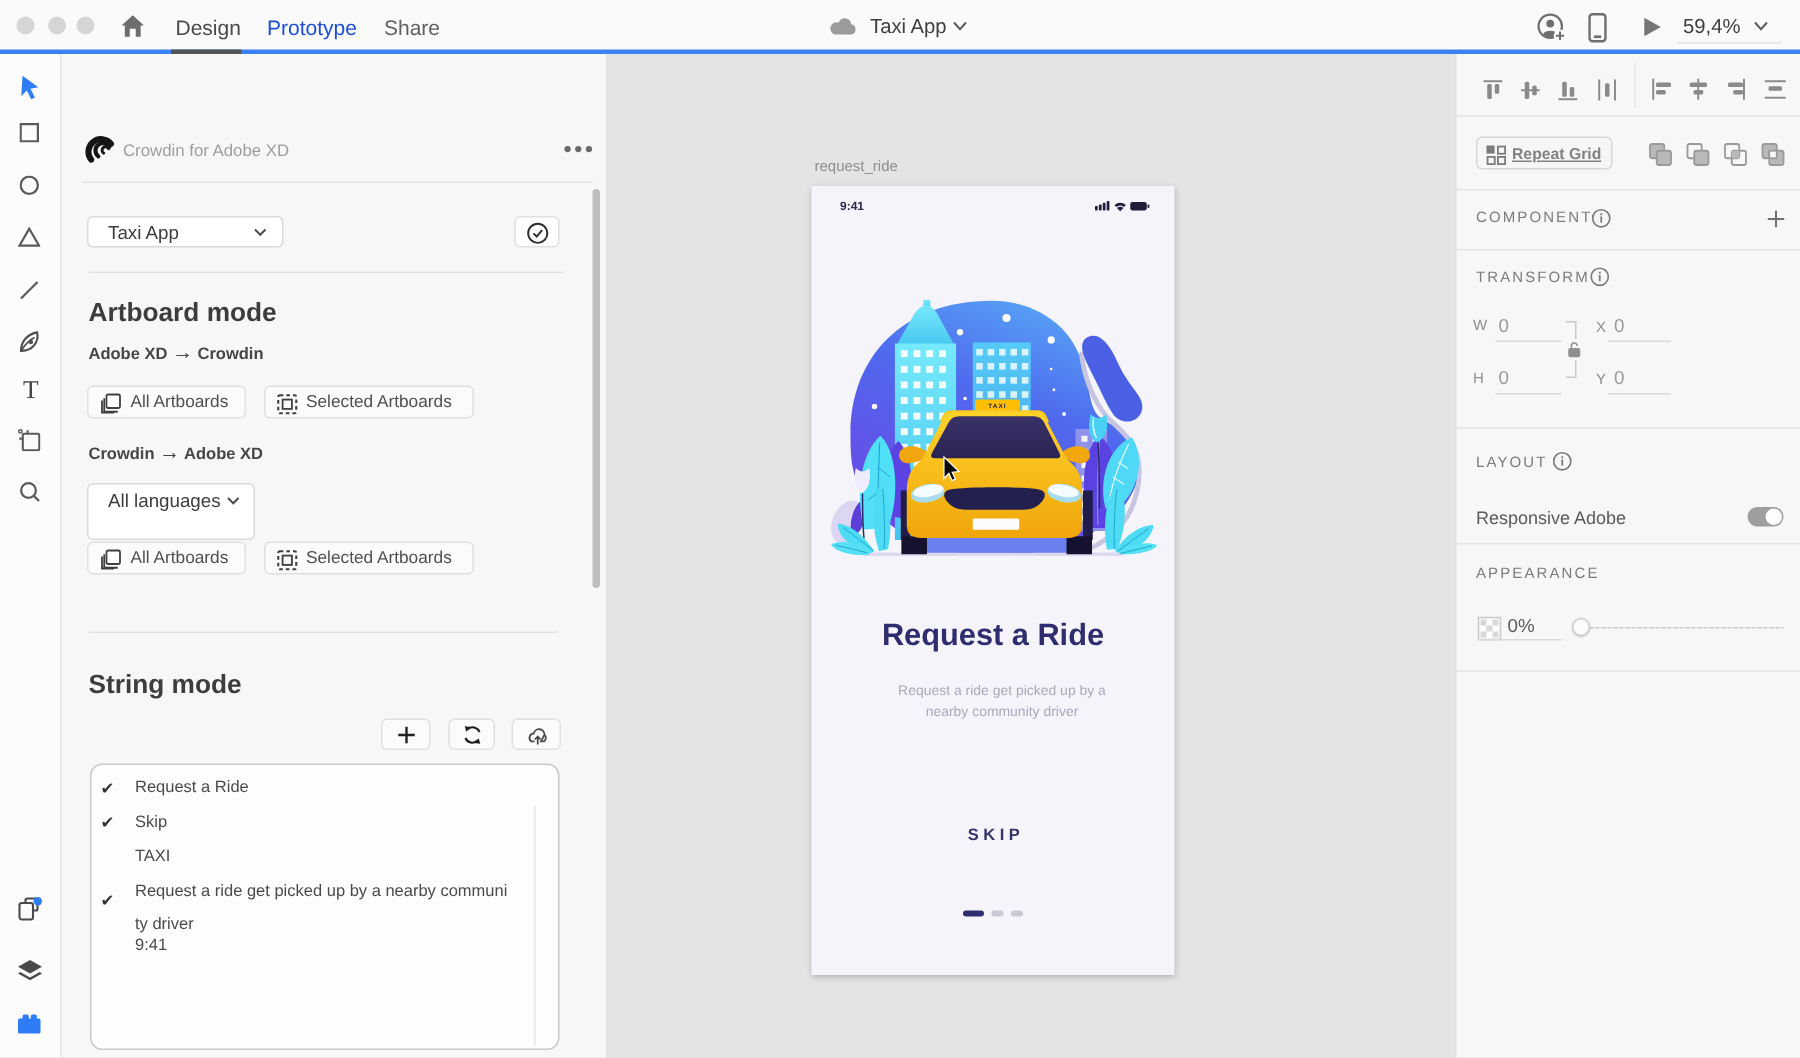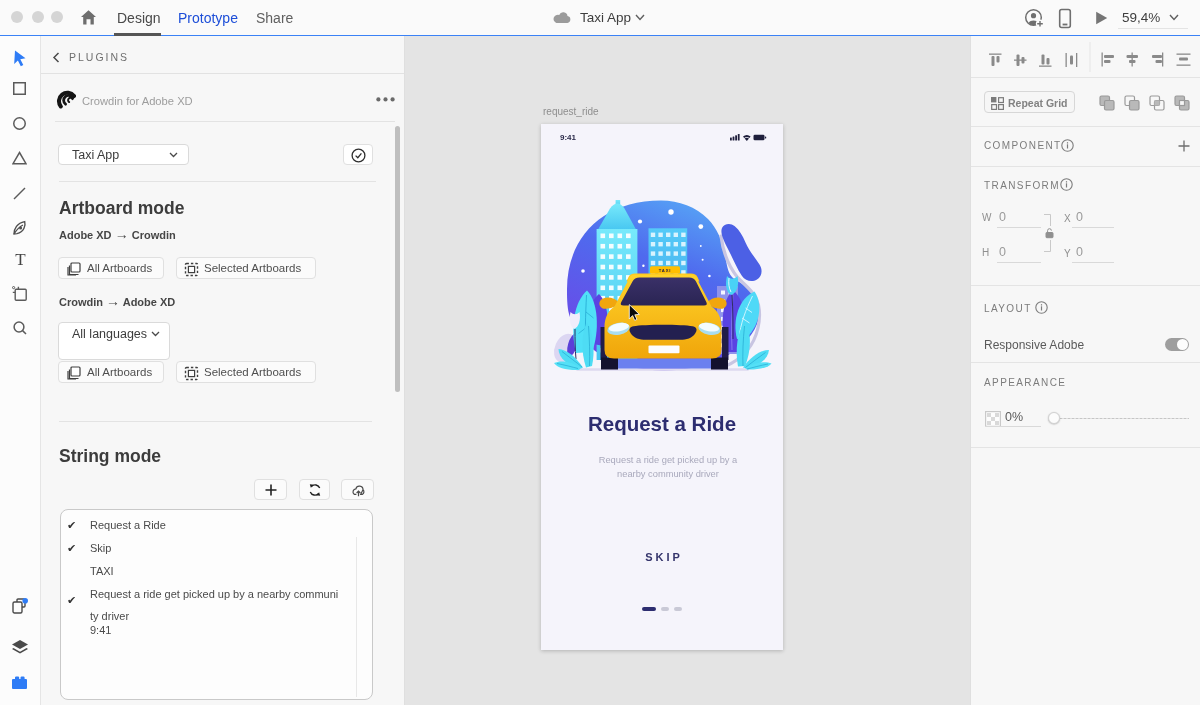--- a/index.html
+++ b/index.html
@@ -1,21 +1,21 @@
 <!DOCTYPE html>
 <html><head>
 <meta charset="utf-8">
 <style>
 * { margin:0; padding:0; box-sizing:border-box; }
 html,body { width:1200px; height:705px; overflow:hidden; }
 body { font-family:"Liberation Sans", sans-serif; background:#E4E4E4; position:relative; }
 .abs { position:absolute; }
 
 
-#topbar { position:absolute; left:0; top:0; width:1200px; height:36px; background:#FAFAFA; border-bottom:1px solid #3b82f6; z-index:10; }
+#topbar { position:absolute; left:0; top:0; width:1200px; height:36px; background:#FAFAFA; border-bottom:3px solid #3b82f6; z-index:10; }
 .tl { position:absolute; top:11px; width:12px; height:12px; border-radius:50%; background:#D5D5D5; }
 #tab-design { position:absolute; left:117px; top:10px; font-size:14px; color:#4A4A4A; }
 #tab-proto { position:absolute; left:178px; top:10px; font-size:14px; color:#1d4ed8; }
 #tab-share { position:absolute; left:256px; top:10px; font-size:14px; color:#606060; }
 #tab-underline { position:absolute; left:114px; top:33px; width:47px; height:3px; background:#555; }
 #doc-title { position:absolute; left:580px; top:10px; font-size:13.5px; color:#3E3E3E; }
 #zoom-pct { position:absolute; left:1122px; top:10px; font-size:13.5px; color:#3E3E3E; }
 
 
 #ltoolbar { position:absolute; left:0; top:36px; width:41px; height:669px; background:#FCFCFC; border-right:1px solid #E5E5E5; }
@@ -140,26 +140,20 @@
   <svg class="abs" style="left:11px;top:603px;" width="18" height="17" viewBox="0 0 18 17">
       <path d="M9 1 L17 5.5 L9 10 L1 5.5 Z" fill="#4A4A4A"></path>
       <path d="M2.5 9 L9 12.7 L15.5 9 L17 10 L9 14.5 L1 10 Z" fill="#4A4A4A"></path>
     </svg>
   <svg class="abs" style="left:11px;top:639px;" width="17" height="15" viewBox="0 0 17 15">
       <path d="M1 5 Q1 4 2 4 L4 4 L4 2.6 Q4 1.4 5.2 1.4 L7 1.4 Q8.2 1.4 8.2 2.6 L8.2 4 L9.5 4 L9.5 2.6 Q9.5 1.4 10.7 1.4 L12.4 1.4 Q13.6 1.4 13.6 2.6 L13.6 4 L15 4 Q16 4 16 5 L16 13 Q16 14 15 14 L2 14 Q1 14 1 13 Z" fill="#2E7CF6"></path>
     </svg>
 </div>
 
 <div id="panel">
-  <div id="panel-head">
-    <svg class="abs" style="left:11px;top:16px;" width="8" height="11" viewBox="0 0 8 11">
-        <path d="M6.5 1 L2 5.5 L6.5 10" stroke="#4A4A4A" stroke-width="1.5" fill="none"></path>
-      </svg>
-    <div class="plugins-lbl">PLUGINS</div>
-  </div>
 
   <svg class="abs" style="left:14px;top:52px;" width="21" height="21" viewBox="0 0 24 24">
     <g stroke="#151515" fill="none" stroke-linecap="round" transform="rotate(-28 12 12)">
       <path d="M3 17.5 A9.6 9.6 0 1 1 22 14" stroke-width="4.6"></path>
       <path d="M9 17.8 A5.6 5.6 0 1 1 19.7 15.4" stroke-width="3.2"></path>
       <path d="M13.8 17.6 A2.6 2.6 0 1 1 18.6 16.4" stroke-width="2.2"></path>
     </g>
   </svg>
   <div class="crowdin-name">Crowdin for Adobe XD</div>
   <svg class="abs" style="left:335px;top:61px;" width="19" height="5" viewBox="0 0 19 5">
@@ -592,21 +586,21 @@
   </svg>
   <div class="rdiv" style="top:41px;"></div>
 
   <div id="repeat-btn">
     <svg style="position:absolute;left:5px;top:3.5px;" width="15" height="15" viewBox="0 0 15 15">
       <rect x="1" y="1" width="5.4" height="5.4" fill="#7B7B7B"></rect>
       <rect x="8.6" y="1.7" width="4.8" height="4.8" fill="none" stroke="#7B7B7B" stroke-width="1.2"></rect>
       <rect x="1.7" y="8.6" width="4.8" height="4.8" fill="none" stroke="#7B7B7B" stroke-width="1.2"></rect>
       <rect x="8.6" y="8.6" width="4.8" height="4.8" fill="none" stroke="#7B7B7B" stroke-width="1.2"></rect>
     </svg>
-    <span style="position:absolute;left:23px;top:5px;font-size:10.5px;font-weight:bold;color:#828282;">Repeat Grid</span>
+    <span style="position:absolute;left:23px;top:5px;font-size:10.5px;font-weight:bold;color:#828282;text-decoration:underline;">Repeat Grid</span>
   </div>
   <svg class="abs" style="left:128px;top:59px;" width="102" height="17" viewBox="0 0 102 17">
     <g fill="none" stroke="#9A9A9A" stroke-width="1.2">
       <rect x="1" y="1" width="9.5" height="9.5" rx="1.5" fill="#B9B9B9" stroke="#9A9A9A"></rect>
         <rect x="5.5" y="5.5" width="9.5" height="9.5" rx="1.5" fill="#B9B9B9"></rect>
       <rect x="26" y="1" width="9.5" height="9.5" rx="1.5"></rect>
         <rect x="30.5" y="5.5" width="9.5" height="9.5" rx="1.5" fill="#B9B9B9"></rect>
       <rect x="51" y="1" width="9.5" height="9.5" rx="1.5"></rect>
         <rect x="55.5" y="5.5" width="9.5" height="9.5" rx="1.5"></rect>
         <rect x="55.5" y="5.5" width="5" height="5" fill="#B9B9B9" stroke="none"></rect>

